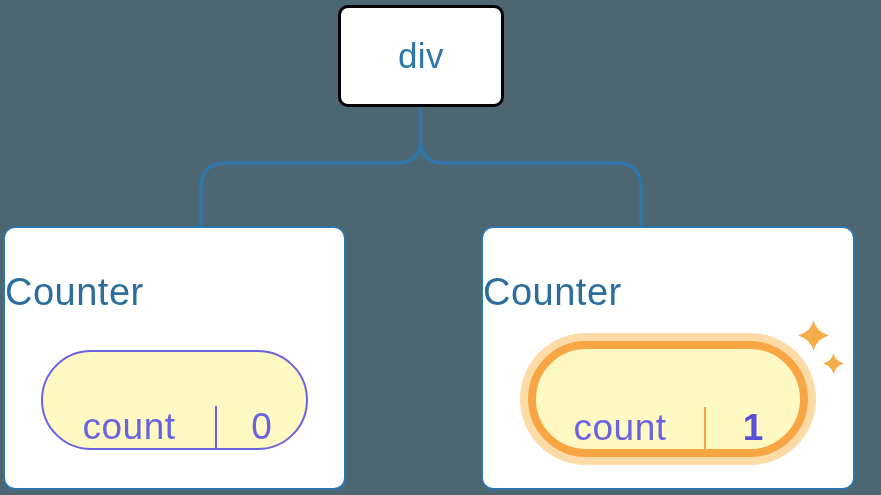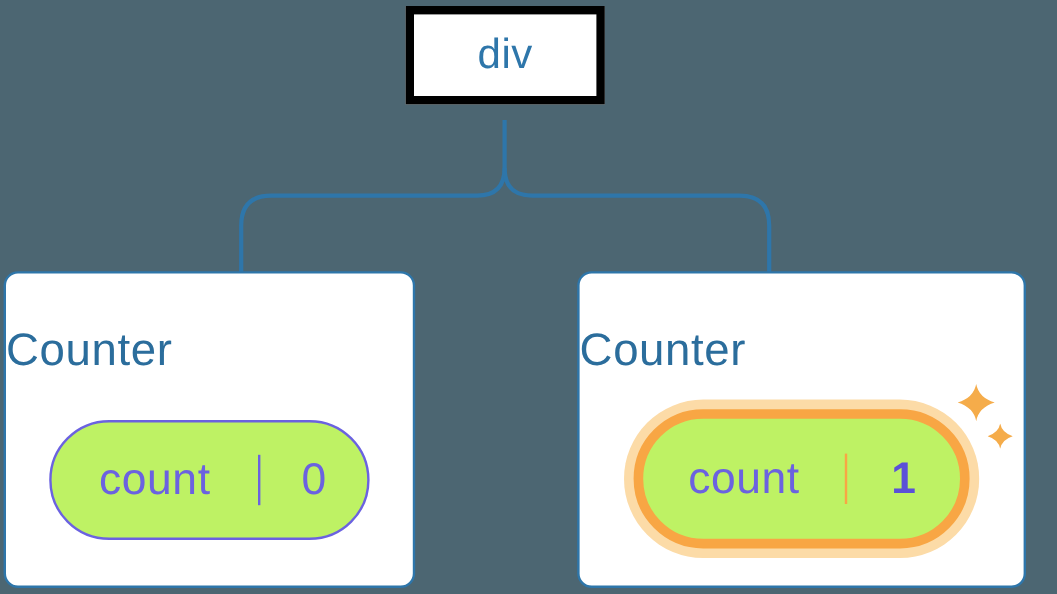--- a/index.html
+++ b/index.html
@@ -17,24 +17,24 @@
   .connector-svg {
     position: absolute;
     left: 0; top: 0;
     width: 881px; height: 495px;
     pointer-events: none;
   }
 
   .root-node {
     position: absolute;
     left: 338px; top: 5px;
-    width: 166px; height: 82px;
+    width: 166px; height: 102px;
     background: #ffffff;
-    border: 7px solid #000000;
-    border-radius: 0;
+    border: 3px solid #000000;
+    border-radius: 10px;
     display: flex;
     align-items: center;
     justify-content: center;
   }
   .root-node .root-label {
     color: #2E76AA;
     font-size: 35px;
     font-weight: 500;
     letter-spacing: 0.5px;
   }
@@ -55,22 +55,22 @@
     text-align: left;
     font-size: 38px;
     line-height: 40px;
     font-weight: 500;
     color: #2B6D9C;
     letter-spacing: 0.5px;
   }
 
   .state-pill {
     display: flex;
-    align-items: center;
-    background: #bef264;
+    align-items: flex-end;
+    background: #fef9c3;
   }
 
   .pill-plain {
     width: 267px;
     height: 100px;
     margin: 38px auto 0 auto;
     border: 2.5px solid #6B62E0;
     border-radius: 50px;
   }
   .pill-plain .pill-key-cell {

